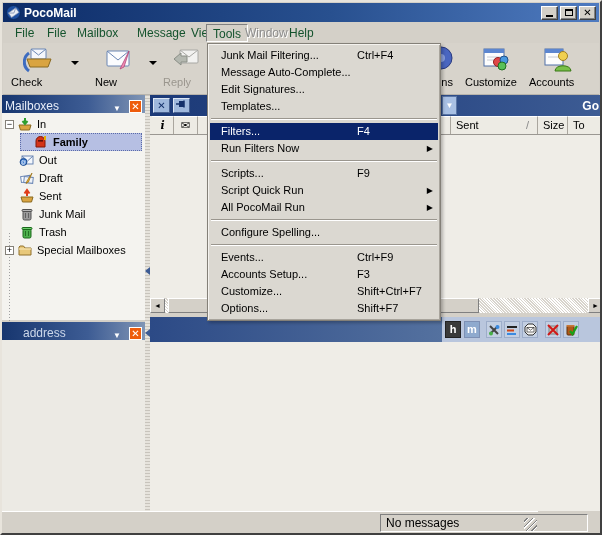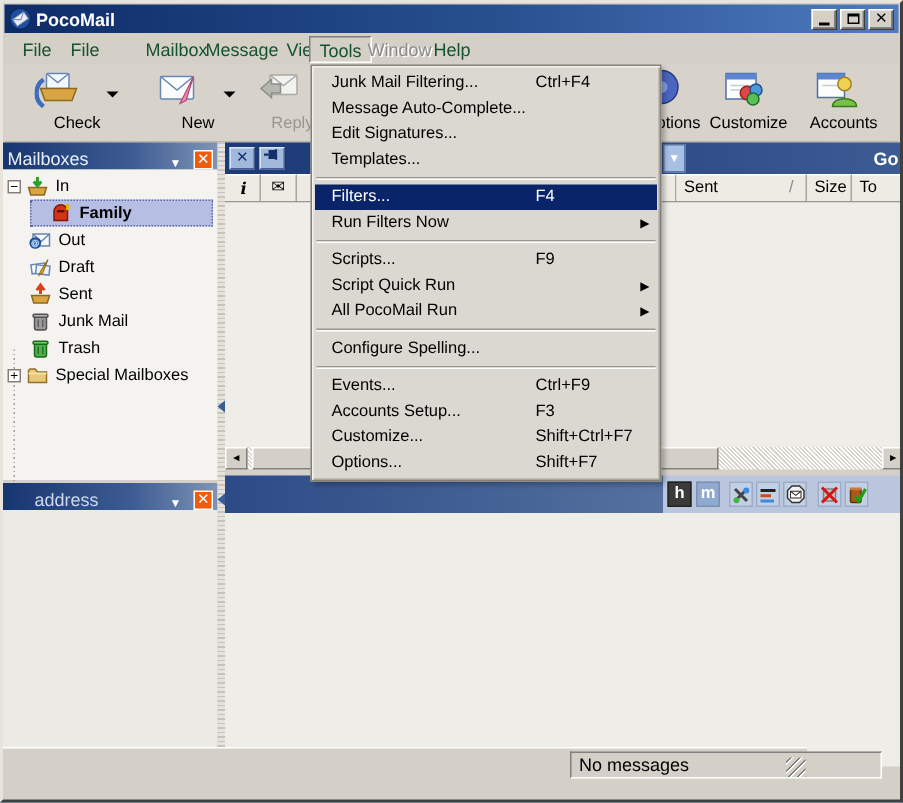--- a/index.html
+++ b/index.html
@@ -19,21 +19,21 @@
     display:flex;align-items:center;justify-content:center;font-size:10px;font-weight:bold;color:#000;line-height:1;}
   .glyph-min{width:7px;height:2px;background:#000;margin-top:7px;}
   .glyph-max{width:8px;height:7px;border:1px solid #000;border-top:2px solid #000;}
   
   .menubar{left:1px;top:21px;right:1px;height:20px;background:#d4d0c8;}
   .mbi{position:absolute;top:1px;height:18px;line-height:18px;padding:0 6px;font-size:12px;color:#14532d;}
   .mbi.open{border:1px solid;border-color:#808080 #fff #fff #808080;background:#d4d0c8;}
   .mbi.disabled{color:#8d8d8d;text-shadow:1px 1px 0 #fff;}
   
   .toolbar{left:1px;top:41px;right:1px;height:52px;background:#d7d3cb;border-bottom:1px solid #b8b4ac;}
-  .tbtn{position:absolute;top:2px;height:48px;text-align:right;font-size:11px;color:#000;}
+  .tbtn{position:absolute;top:2px;height:48px;text-align:left;font-size:11px;color:#000;}
   .tbtn .ticon{display:block;margin:0 auto;width:32px;height:30px;}
   .tbtn .tlabel{display:block;margin-top:1px;}
   .tbtn.disabled{color:#9a968e;}
   .ddarrow{position:absolute;top:18px;width:0;height:0;border-left:4px solid transparent;
     border-right:4px solid transparent;border-top:4px solid #000;}
   
   .panel-hdr{height:18px;background:linear-gradient(90deg,#17366f 0%,#3d5c94 60%,#8095b5 100%);
     color:#e8eef8;font-size:12px;display:flex;align-items:flex-end;padding:0 3px;}
   .panel-hdr .ph-title{flex:0 0 auto;}
   .ph-caret{color:#fff;font-size:8px;margin-left:auto;margin-right:8px;}
@@ -81,21 +81,21 @@
   
   .prevbar{left:148px;top:315px;width:453px;height:25px;background:#b9c6dd;}
   .prevbar .navypart{position:absolute;left:0;top:0;width:292px;height:25px;
     background:linear-gradient(90deg,#2c4a86,#54719f);}
   .pvbtn{position:absolute;top:4px;width:16px;height:17px;border:1px solid #7d90b4;
     font-size:11px;font-weight:bold;text-align:center;line-height:15px;}
   .pvicon{position:absolute;top:4px;width:16px;height:17px;border:1px solid #9dadc9;background:#c3cfe2;
     display:flex;align-items:center;justify-content:center;}
   .prevarea{left:148px;top:340px;width:453px;height:169px;background:#efede7;}
   
-  .statusbar{left:0;top:496px;width:536px;height:22px;background:#d4d0c8;border-top:1px solid #fff;padding-left:43px;}
+  .statusbar{left:0;top:509px;width:536px;height:22px;background:#d4d0c8;border-top:1px solid #fff;padding-left:43px;}
   .statuscell{position:absolute;top:2px;height:18px;border:1px solid;border-color:#808080 #fff #fff #808080;
     font-size:12px;line-height:16px;padding-left:5px;color:#000;background:#d4d0c8;}
   .grip{position:absolute;right:1px;top:6px;width:13px;height:13px;
     background-image:repeating-linear-gradient(135deg,transparent 0 2px,#808080 2px 3px,#fff 3px 4px);}
   
   .toolsmenu{left:205px;top:41px;width:234px;background:#dbd8d1;z-index:50;
     border:1px solid #848078;box-shadow:inset 1px 1px 0 #f4f2ee,inset -1px -1px 0 #a8a49c, 2px 2px 3px rgba(0,0,0,.25);
     padding:3px 2px;}
   .mi{position:relative;height:17px;line-height:17px;font-size:11px;color:#000;padding-left:11px;}
   .mi .mshort{position:absolute;left:147px;top:0;}
@@ -126,21 +126,21 @@
       <span class="wbtn">
           <span class="glyph-max"></span>
         </span>
       <span class="wbtn">✕</span>
     </span>
   </div>
 
   <div class="abs menubar">
     <span class="mbi" style="left:6px">File</span>
     <span class="mbi" style="left:38px">File</span>
-    <span class="mbi" style="left:88px">Mailbox</span>
+    <span class="mbi" style="left:68px">Mailbox</span>
     <span class="mbi" style="left:128px">Message</span>
     <span class="mbi" style="left:182px">View</span>
     <span class="mbi open" style="left:203px">Tools</span>
     <span class="mbi disabled" style="left:236px">Window</span>
     <span class="mbi" style="left:280px">Help</span>
   </div>
 
   <div class="abs toolbar">
     <div class="tbtn" style="left:8px;width:56px">
       <span class="ticon">

